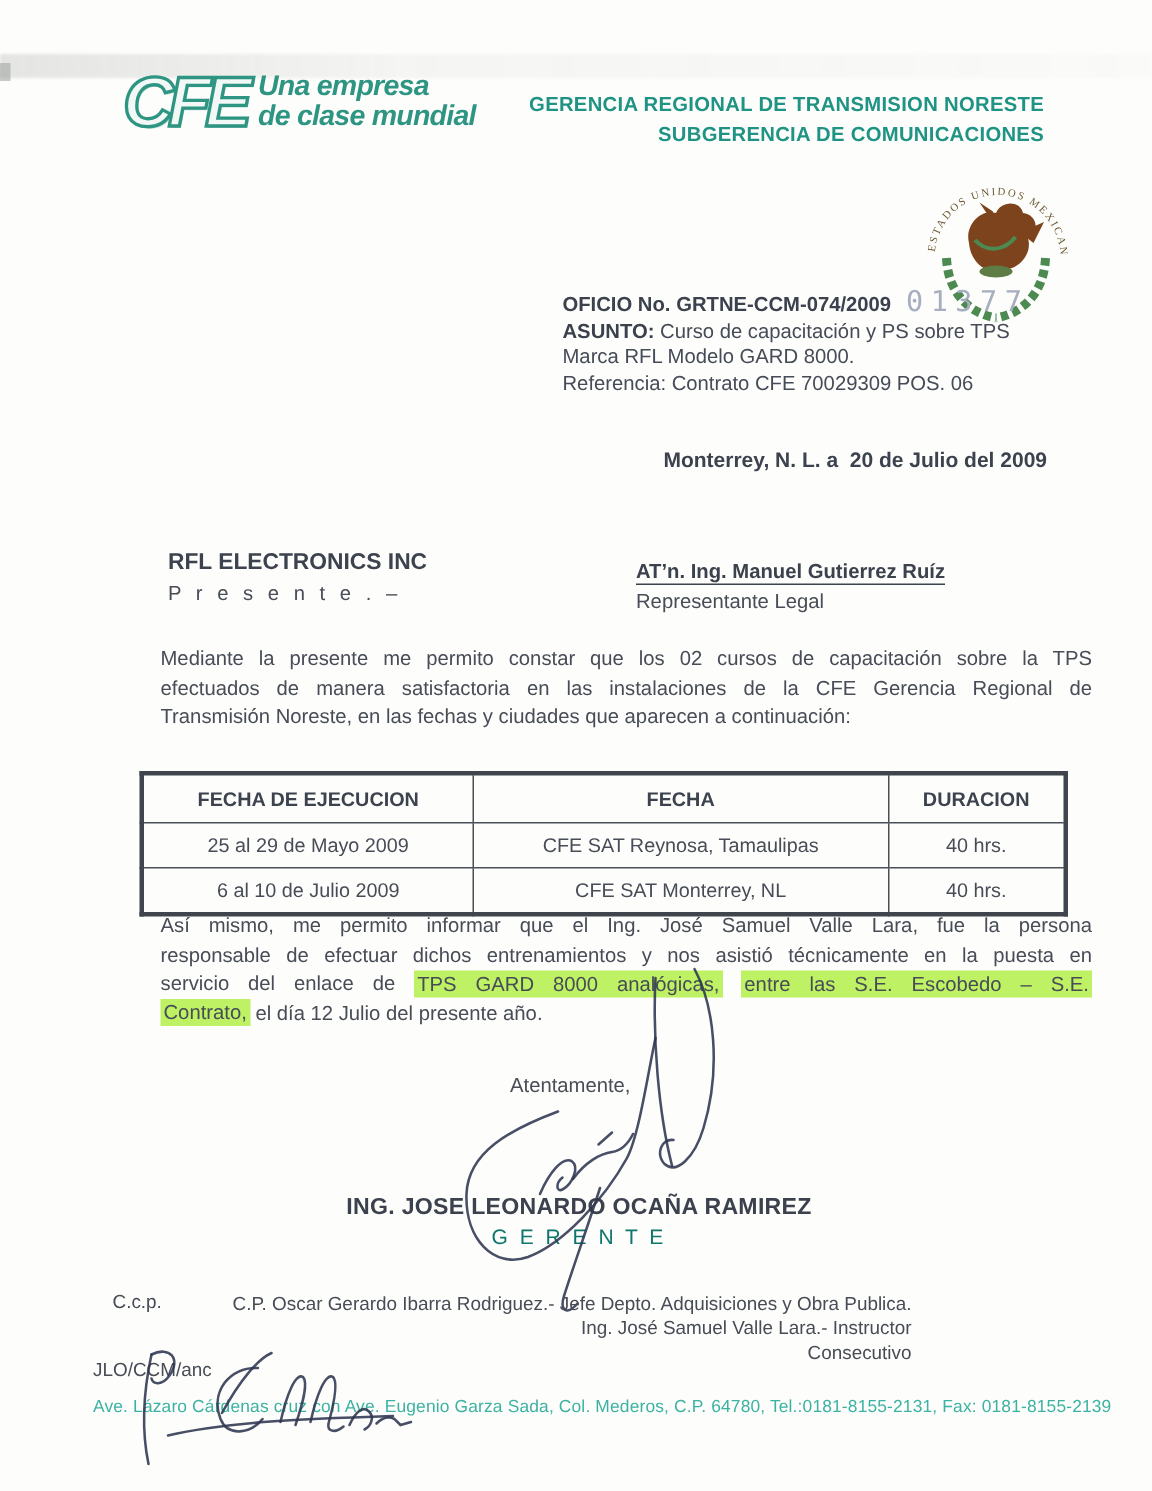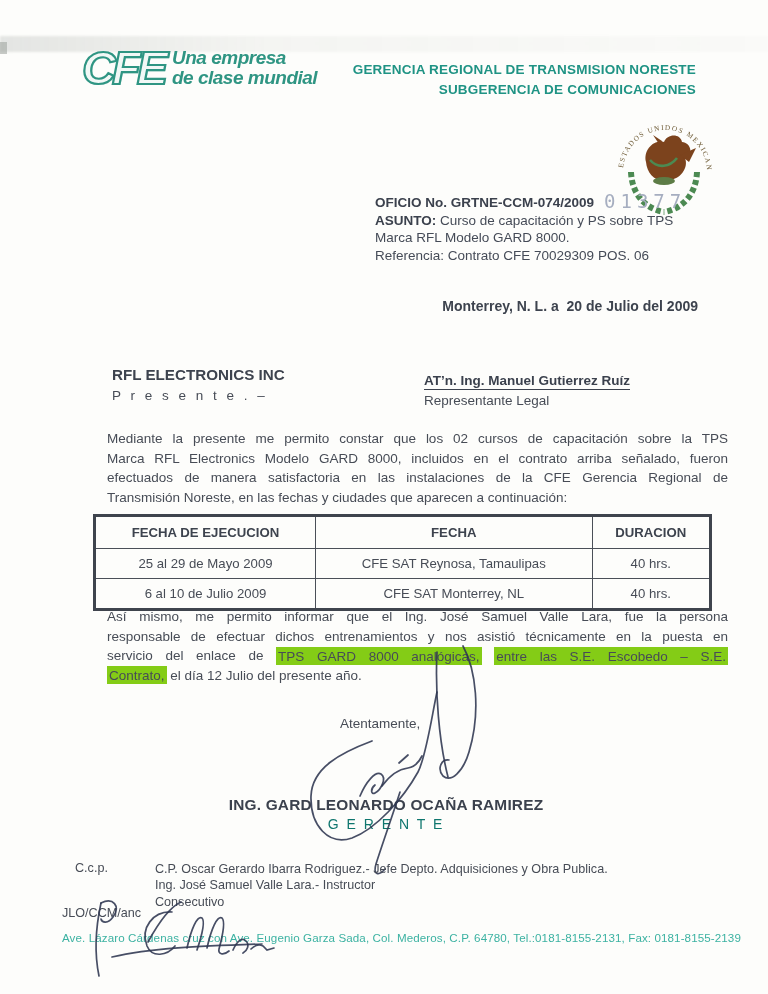--- a/index.html
+++ b/index.html
@@ -37,41 +37,41 @@
   .addressee .company{font-weight:700;font-size:15.2px;color:#3d434e;}
   .addressee .presente{margin-top:5px;font-size:13.5px;letter-spacing:3px;}
   .attn{position:absolute;top:371px;left:424px;font-size:13.5px;line-height:20px;}
   .attn .who{font-weight:700;color:#3b414d;border-bottom:1.6px solid #3b414d;padding-bottom:1px;}
 
   
   .para{position:absolute;left:107px;width:621px;font-size:13.5px;line-height:19.5px;}
   .para .j{text-align:justify;text-align-last:justify;}
   #para1{top:429px;}
   #para2{top:607px;}
-  mark{background:#84cc16;color:inherit;padding:1.5px 2px;}
+  mark{background:#bef264;color:inherit;padding:1.5px 2px;}
 
   
   table.course{position:absolute;top:514px;left:93px;width:619px;border-collapse:collapse;
     font-size:13.2px;color:#474c56;}
   table.course,table.course th,table.course td{border:1.5px solid #4a4f58;}
   table.course{border:3px solid #3f444d;}
   table.course th{font-weight:700;height:29px;color:#3d434e;margin-left:31px;}
   table.course td{height:27px;text-align:center;}
   .c1{width:222px;}.c2{width:281px;}.c3{width:116px;}
 
   
   .salutation{position:absolute;top:716px;left:340px;font-size:13.5px;}
   .signer-name{position:absolute;top:796px;left:218px;width:336px;text-align:center;
     font-weight:700;font-size:15.4px;color:#3b414d;letter-spacing:.2px;}
   .signer-title{position:absolute;top:816px;left:218px;width:336px;text-align:center;
     font-size:14px;letter-spacing:2px;color:#0f766e;}
 
   
   .cc-label{position:absolute;top:861px;left:75px;font-size:12.6px;}
-  .cc-lines{position:absolute;top:861px;left:155px;font-size:12.6px;line-height:16.4px;}
+  .cc-lines{position:absolute;top:861px;left:155px;font-size:12.6px;line-height:16.4px;text-align:right;}
   .initials{position:absolute;top:906px;left:62px;font-size:12.6px;}
   .footer-address{position:absolute;top:931px;left:62px;width:690px;font-size:11.6px;
     color:#3cb2a2;letter-spacing:.1px;}
 
   .sig{position:absolute;pointer-events:none;}
   .sig path{fill:none;stroke:#2e3550;stroke-width:1.7;stroke-linecap:round;opacity:.88;}
 </style>
 </head>
 <body>
 
@@ -128,21 +128,20 @@
     <div class="company">RFL ELECTRONICS INC</div>
     <div class="presente">P r e s e n t e . –</div>
   </div>
   <div class="attn">
     <div><span class="who">AT’n. Ing. Manuel Gutierrez Ruíz</span></div>
     <div>Representante Legal</div>
   </div>
 
   <div class="para" id="para1">
     <div class="j">Mediante la presente me permito constar que los 02 cursos de capacitación sobre la TPS</div>
-    <div class="j">Marca RFL Electronics Modelo GARD 8000, incluidos en el contrato arriba señalado, fueron</div>
     <div class="j">efectuados de manera satisfactoria en las instalaciones de la CFE Gerencia Regional de</div>
     <div>Transmisión Noreste, en las fechas y ciudades que aparecen a continuación:</div>
   </div>
 
   <table class="course">
     <tbody>
         <tr>
       <th class="c1">FECHA DE EJECUCION</th>
       <th class="c2">FECHA</th>
       <th class="c3">DURACION</th>
@@ -161,21 +160,21 @@
     </table>
 
   <div class="para" id="para2">
     <div class="j">Así mismo, me permito informar que el Ing. José Samuel Valle Lara, fue la persona</div>
     <div class="j">responsable de efectuar dichos entrenamientos y nos asistió técnicamente en la puesta en</div>
     <div class="j"><span>servicio del enlace de </span><mark>TPS GARD 8000 analógicas,</mark><span> </span><mark>entre las S.E. Escobedo – S.E.</mark></div>
     <div><mark>Contrato,</mark><span> el día 12 Julio del presente año.</span></div>
   </div>
 
   <div class="salutation">Atentamente,</div>
-  <div class="signer-name">ING. GARD LEONARDO OCAÑA RAMIREZ</div>
+  <div class="signer-name">ING. JOSE LEONARDO OCAÑA RAMIREZ</div>
   <div class="signer-title">G E R E N T E</div>
 
   <svg class="sig" style="left:300px;top:640px;" width="200" height="245" viewBox="300 640 200 245">
     <path d="M 372,741 C 340,753 312,768 311,796 C 310,826 329,846 352,838 C 376,829 403,799 418,772 C 426,757 432,715 437,692"></path>
     <path d="M 400,792 C 392,817 382,845 376,864 C 373,874 378,877 385,869"></path>
     <path d="M 360,796 C 366,782 375,771 381,774 C 387,778 381,790 375,793 C 371,795 370,789 375,785"></path>
     <path d="M 382,786 C 390,775 400,769 408,768 C 415,767 419,762 422,756"></path>
     <path d="M 399,763 L 408,755"></path>
     <path d="M 437,652 C 435,692 439,742 448,777"></path>
     <path d="M 463,646 C 476,670 481,712 469,752 C 463,772 451,783 443,776 C 437,769 441,759 449,760"></path>

